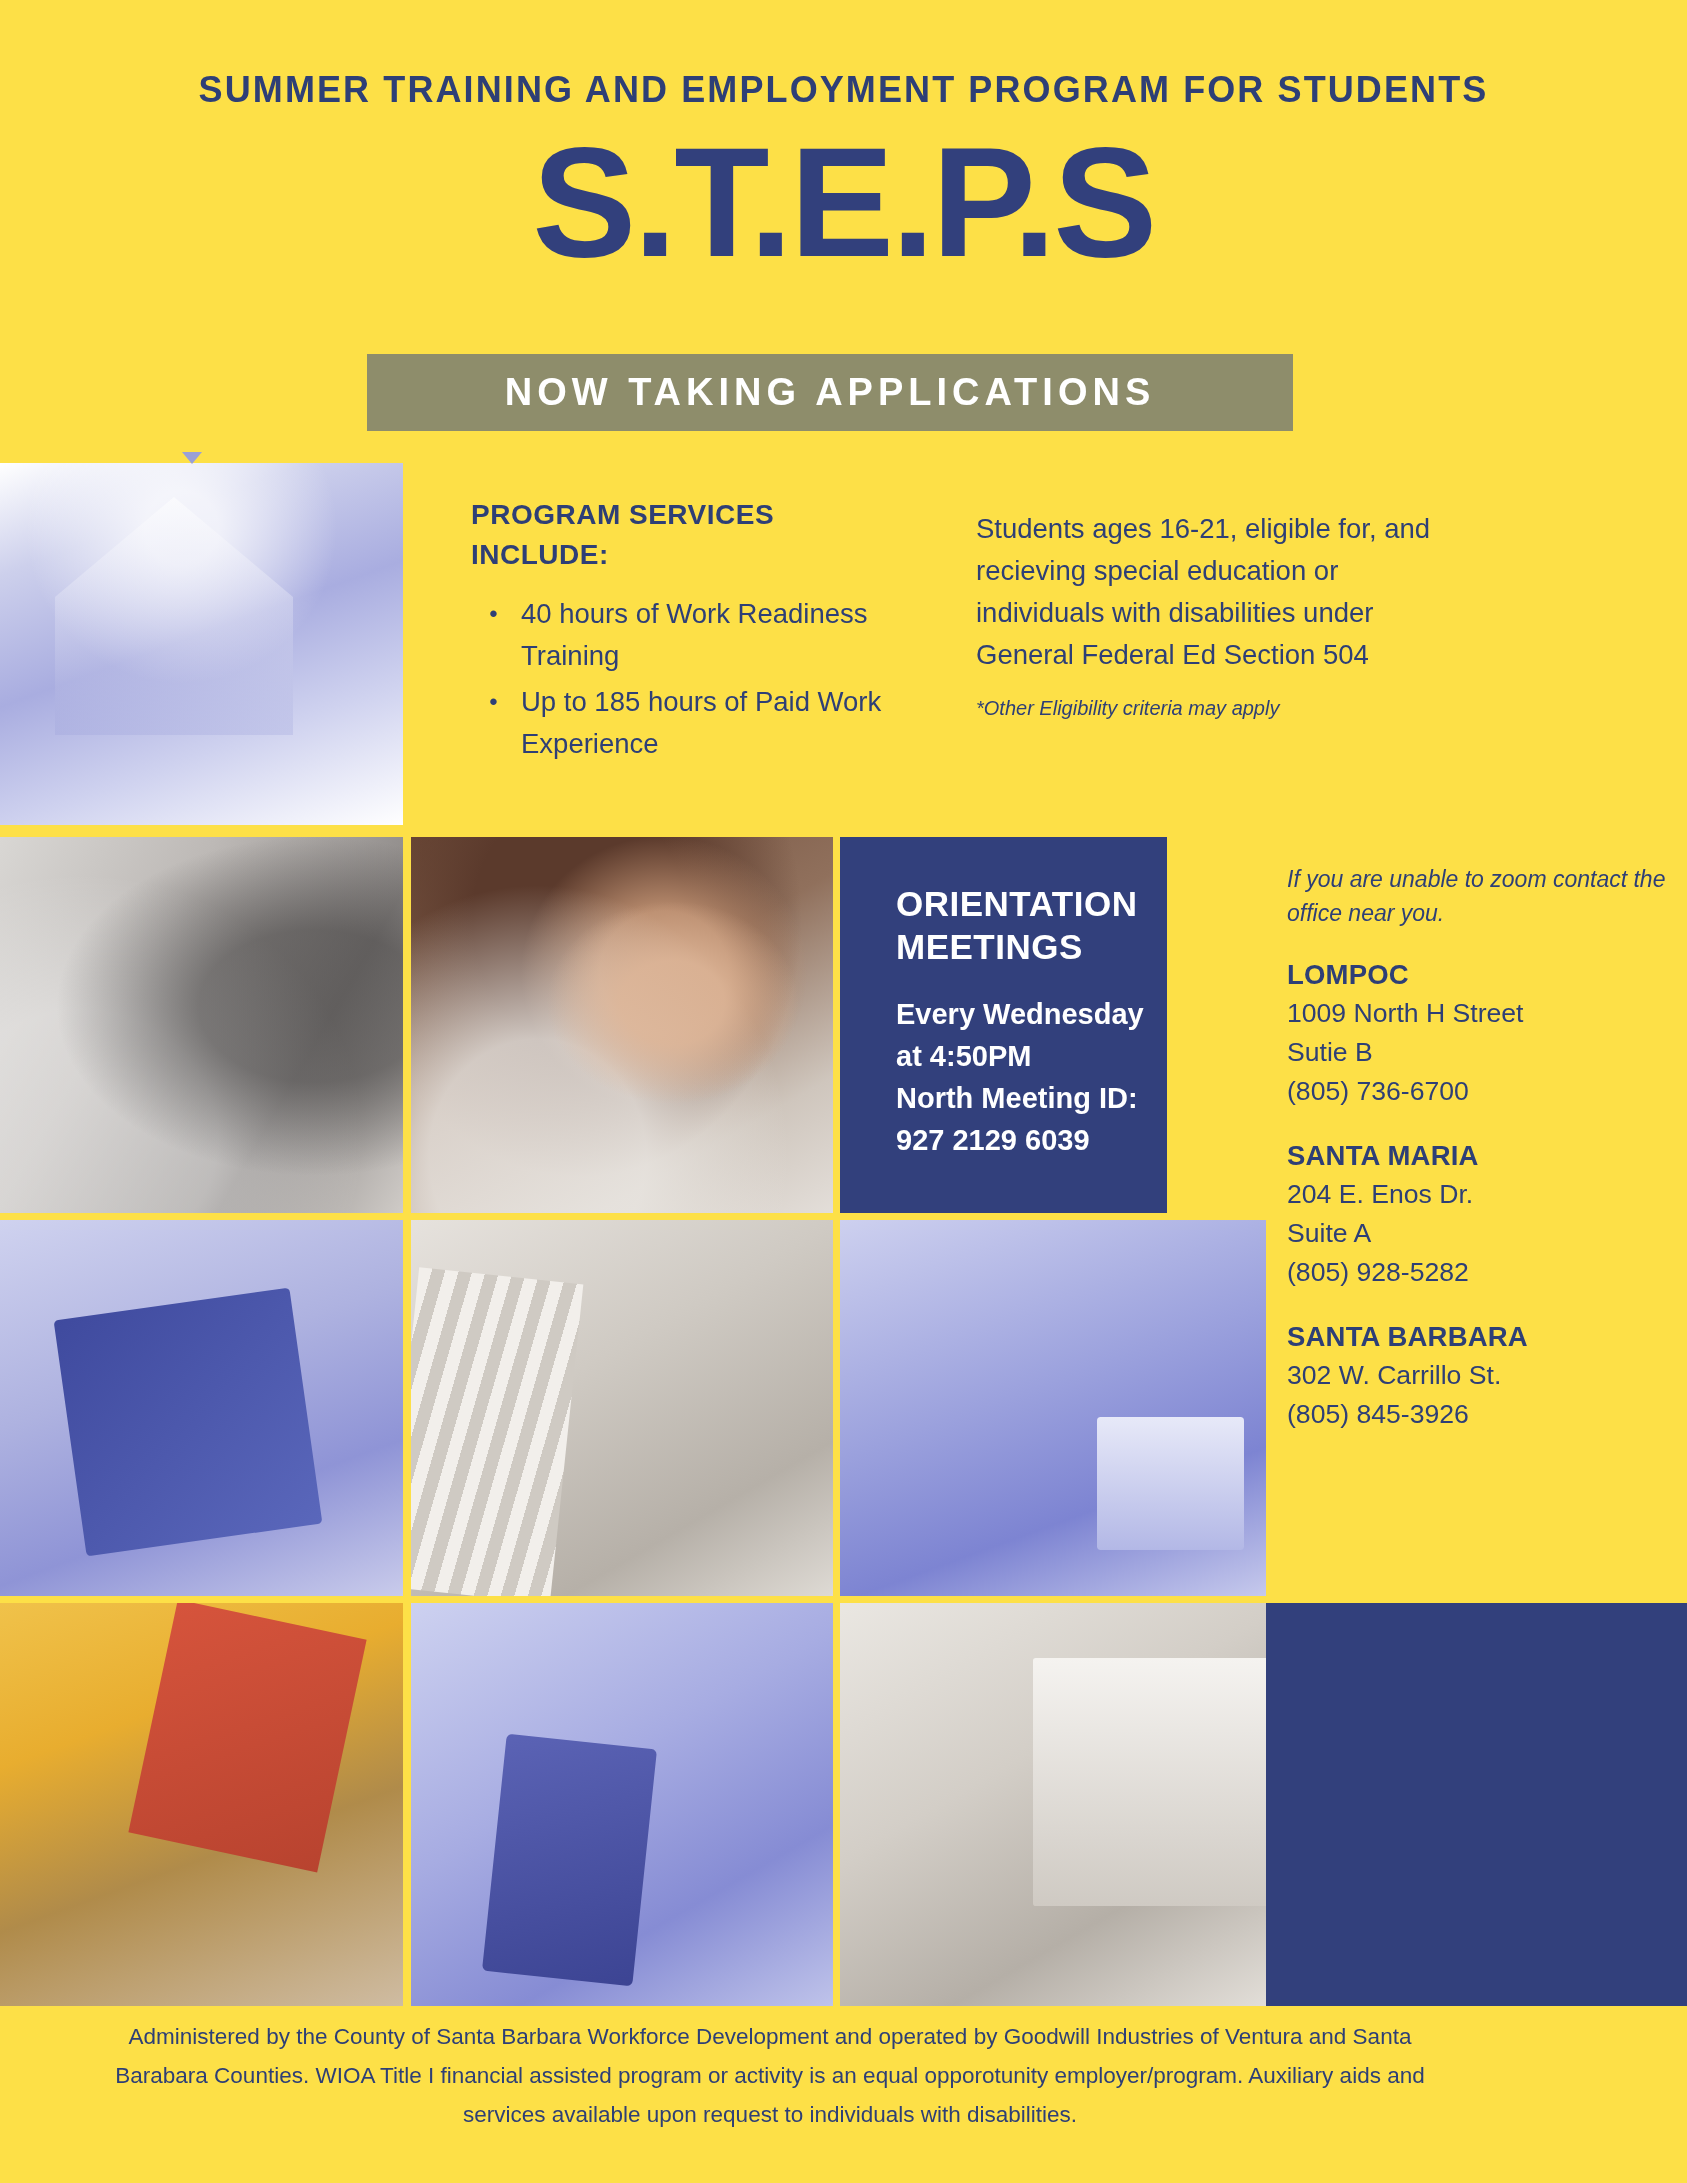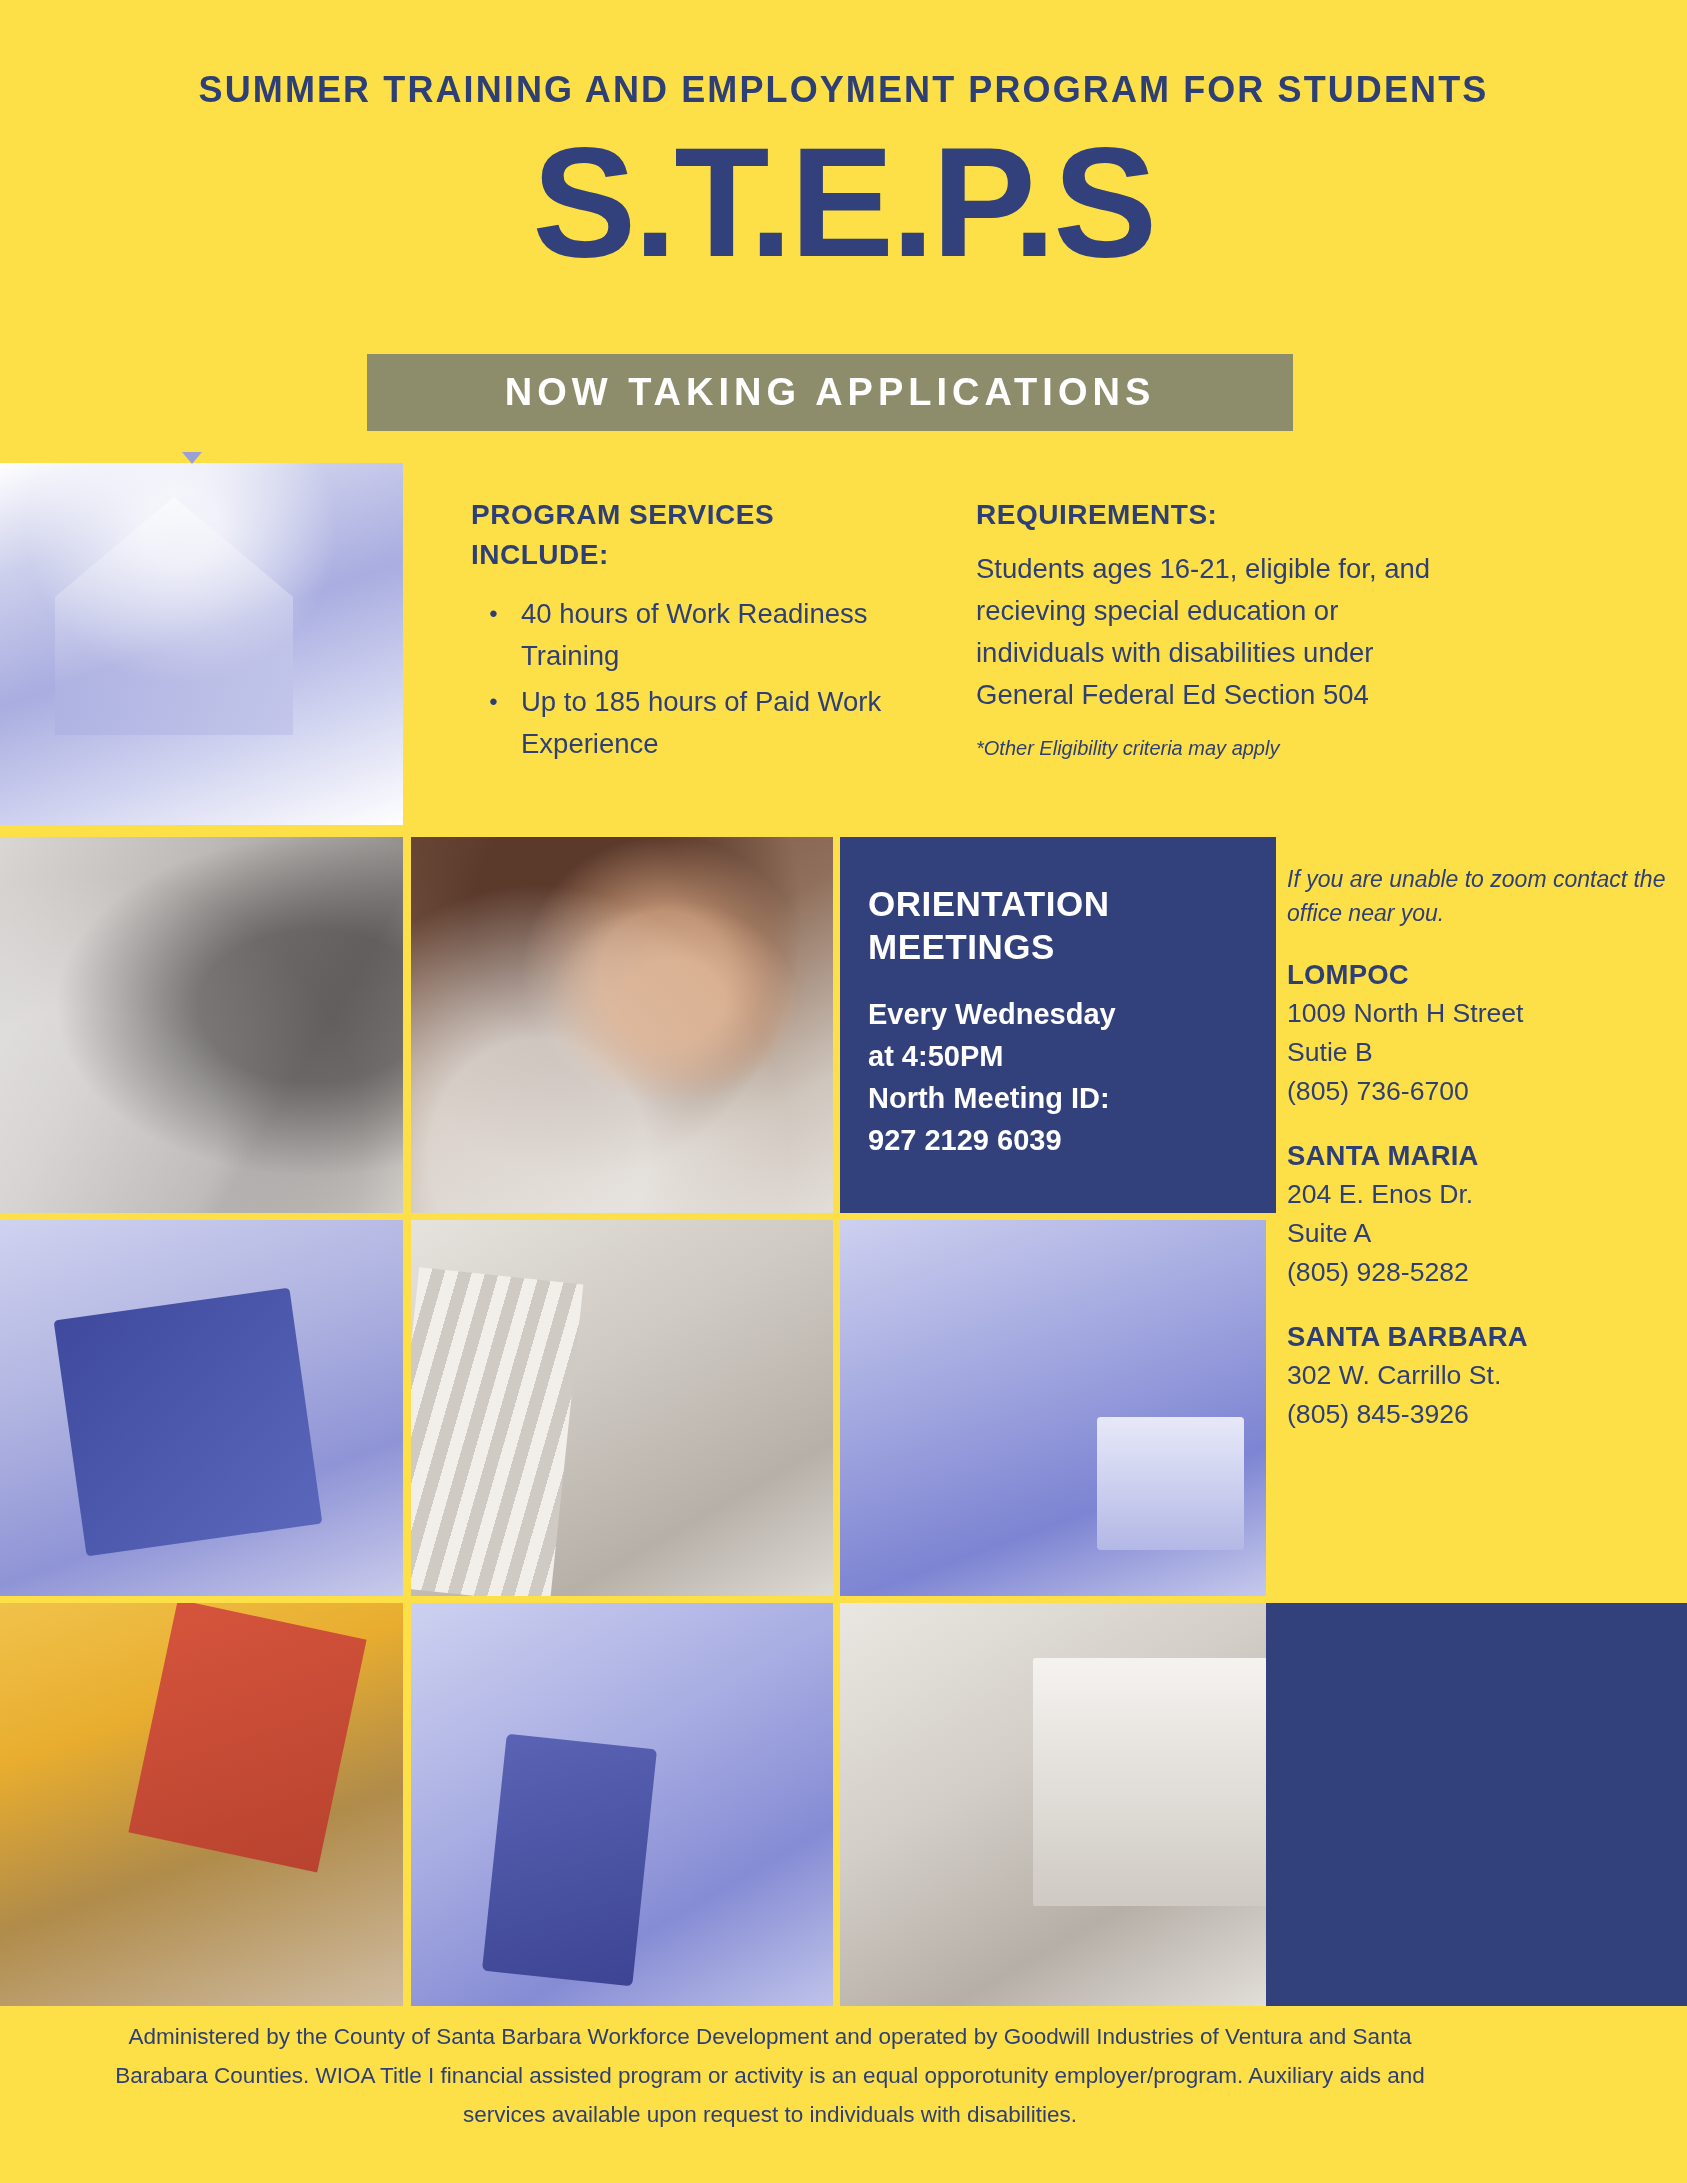--- a/index.html
+++ b/index.html
@@ -261,23 +261,23 @@
   }
   .ph-r3c4 {
     left: 1266px; top: 1603px; width: 421px; height: 403px;
     background: #32407c;
   }
 
   
   .orientation {
     position: absolute;
     left: 840px; top: 837px;
-    width: 436px; height: 376px;
+    width: 327px; height: 376px;
     background: #32407c;
-    padding: 45px 0 0 28px;
+    padding: 45px 0 0 56px;
   }
   .or-title {
     color: #ffffff;
     font-size: 35px;
     line-height: 43px;
     font-weight: bold;
     letter-spacing: 0.5px;
     font-family: "Liberation Sans", sans-serif;
   }
   .or-body {
@@ -370,21 +370,20 @@
     <div class="col-services">
       <div class="h-blue">PROGRAM SERVICES</div>
       <div class="h-blue">INCLUDE:</div>
       <ul class="bullets">
         <li>40 hours of  Work Readiness Training</li>
         <li>Up to 185 hours of Paid Work Experience</li>
       </ul>
     </div>
 
     <div class="col-req">
-      <div class="h-blue">REQUIREMENTS:</div>
       <div class="req-body">Students ages 16-21, eligible for, and recieving special education or individuals with disabilities under General Federal Ed Section 504</div>
       <div class="req-note">*Other Eligibility criteria may apply</div>
     </div>
 
   </div>
 
   <div class="orientation">
     <div class="or-title">ORIENTATION</div>
     <div class="or-title">MEETINGS</div>
     <div class="or-body">

